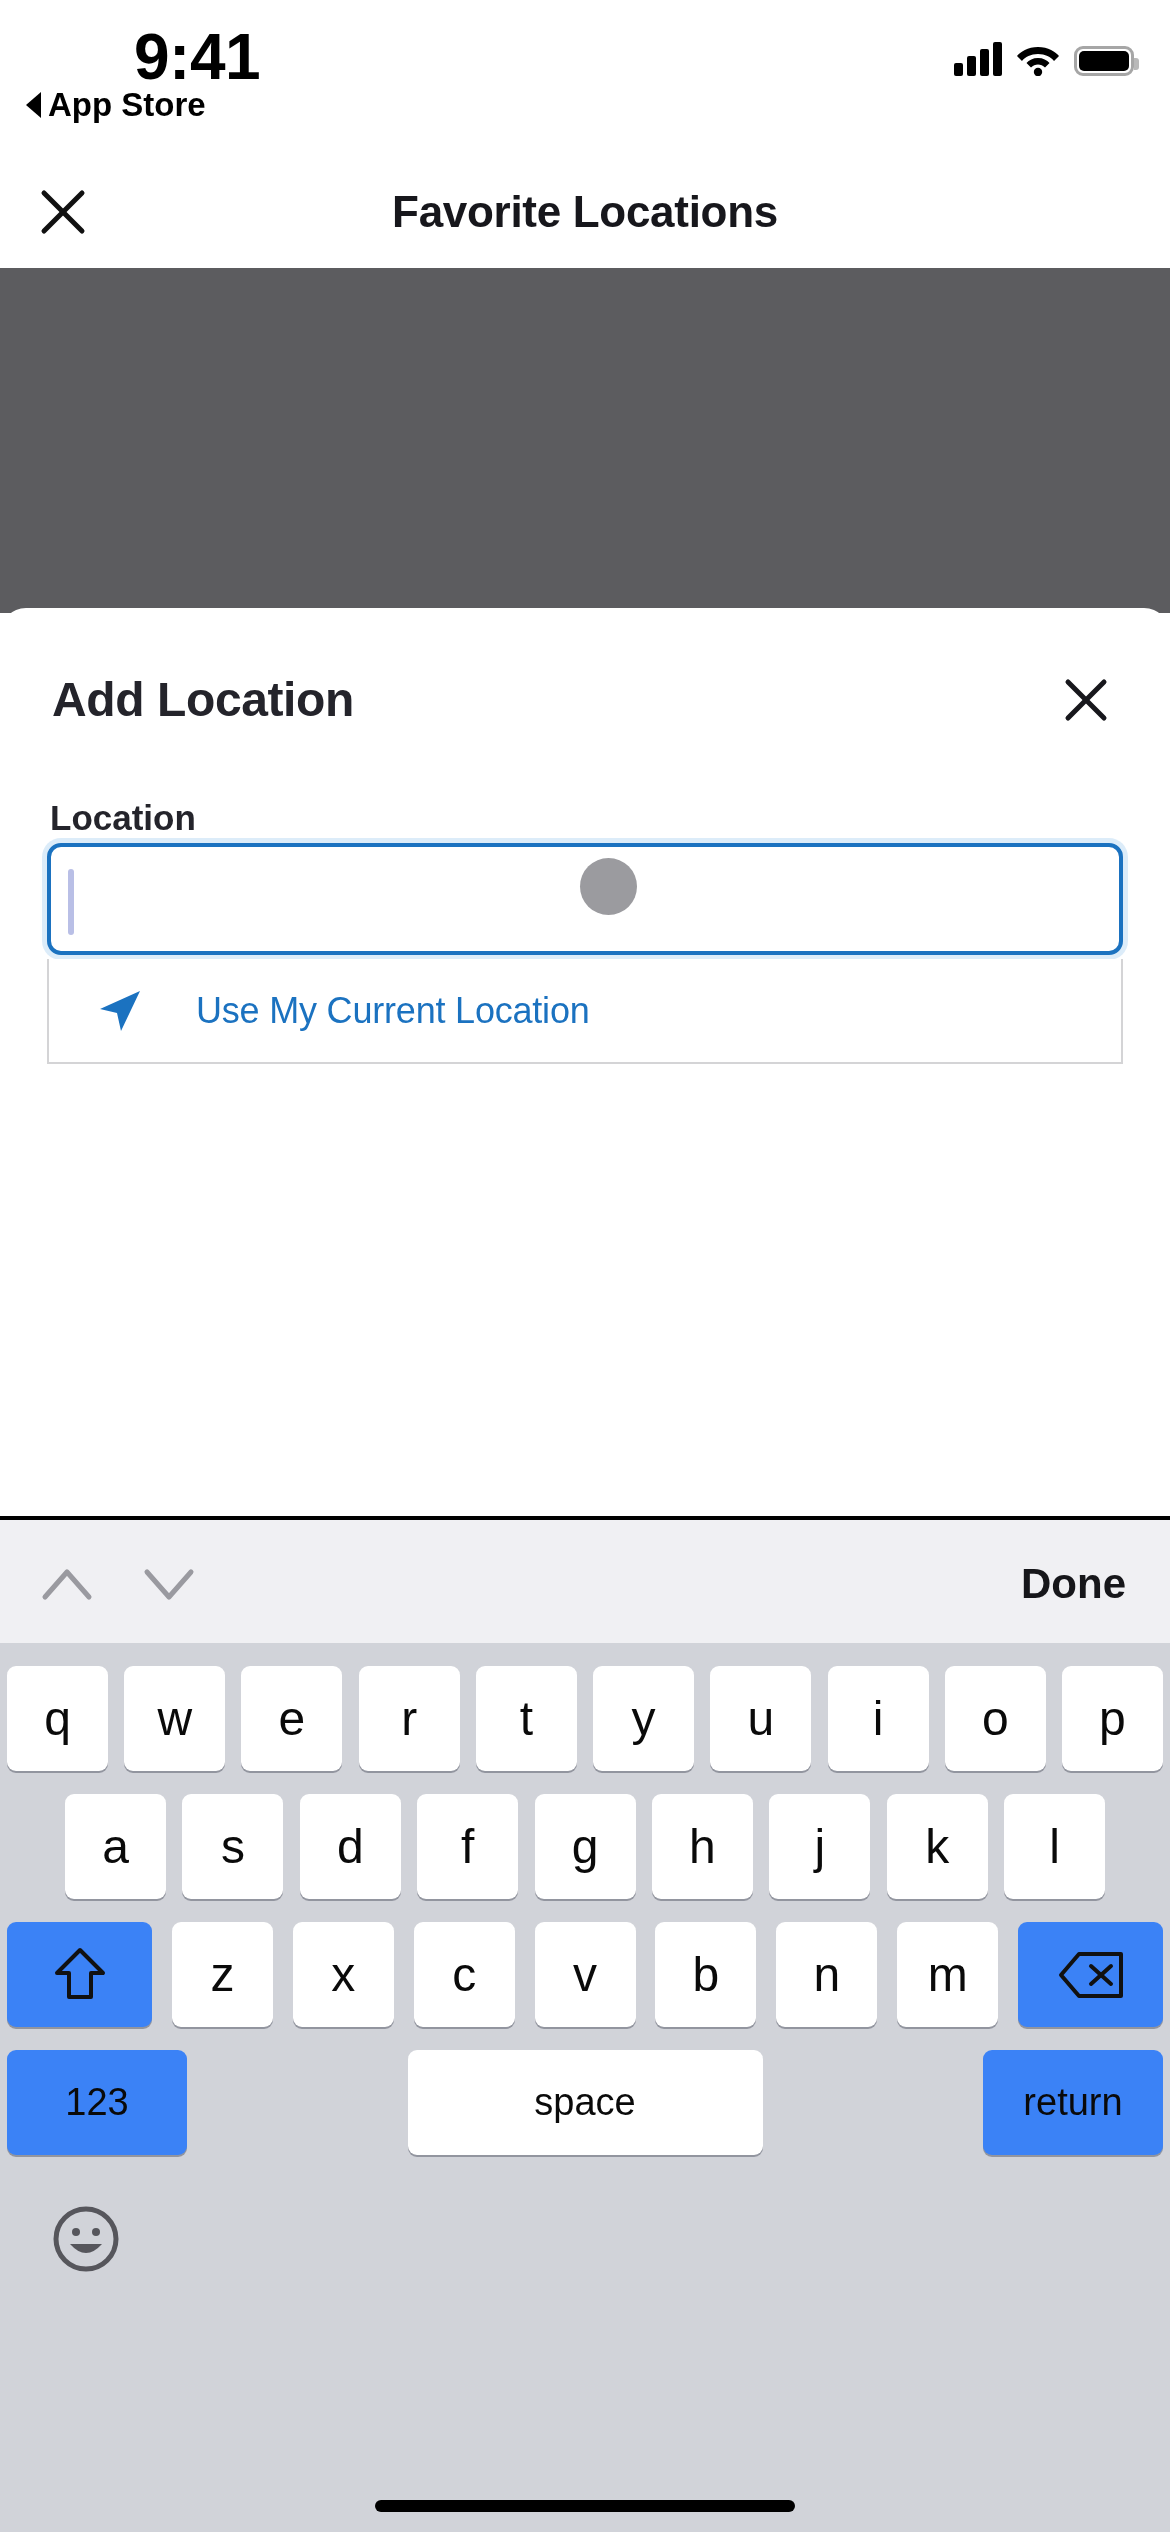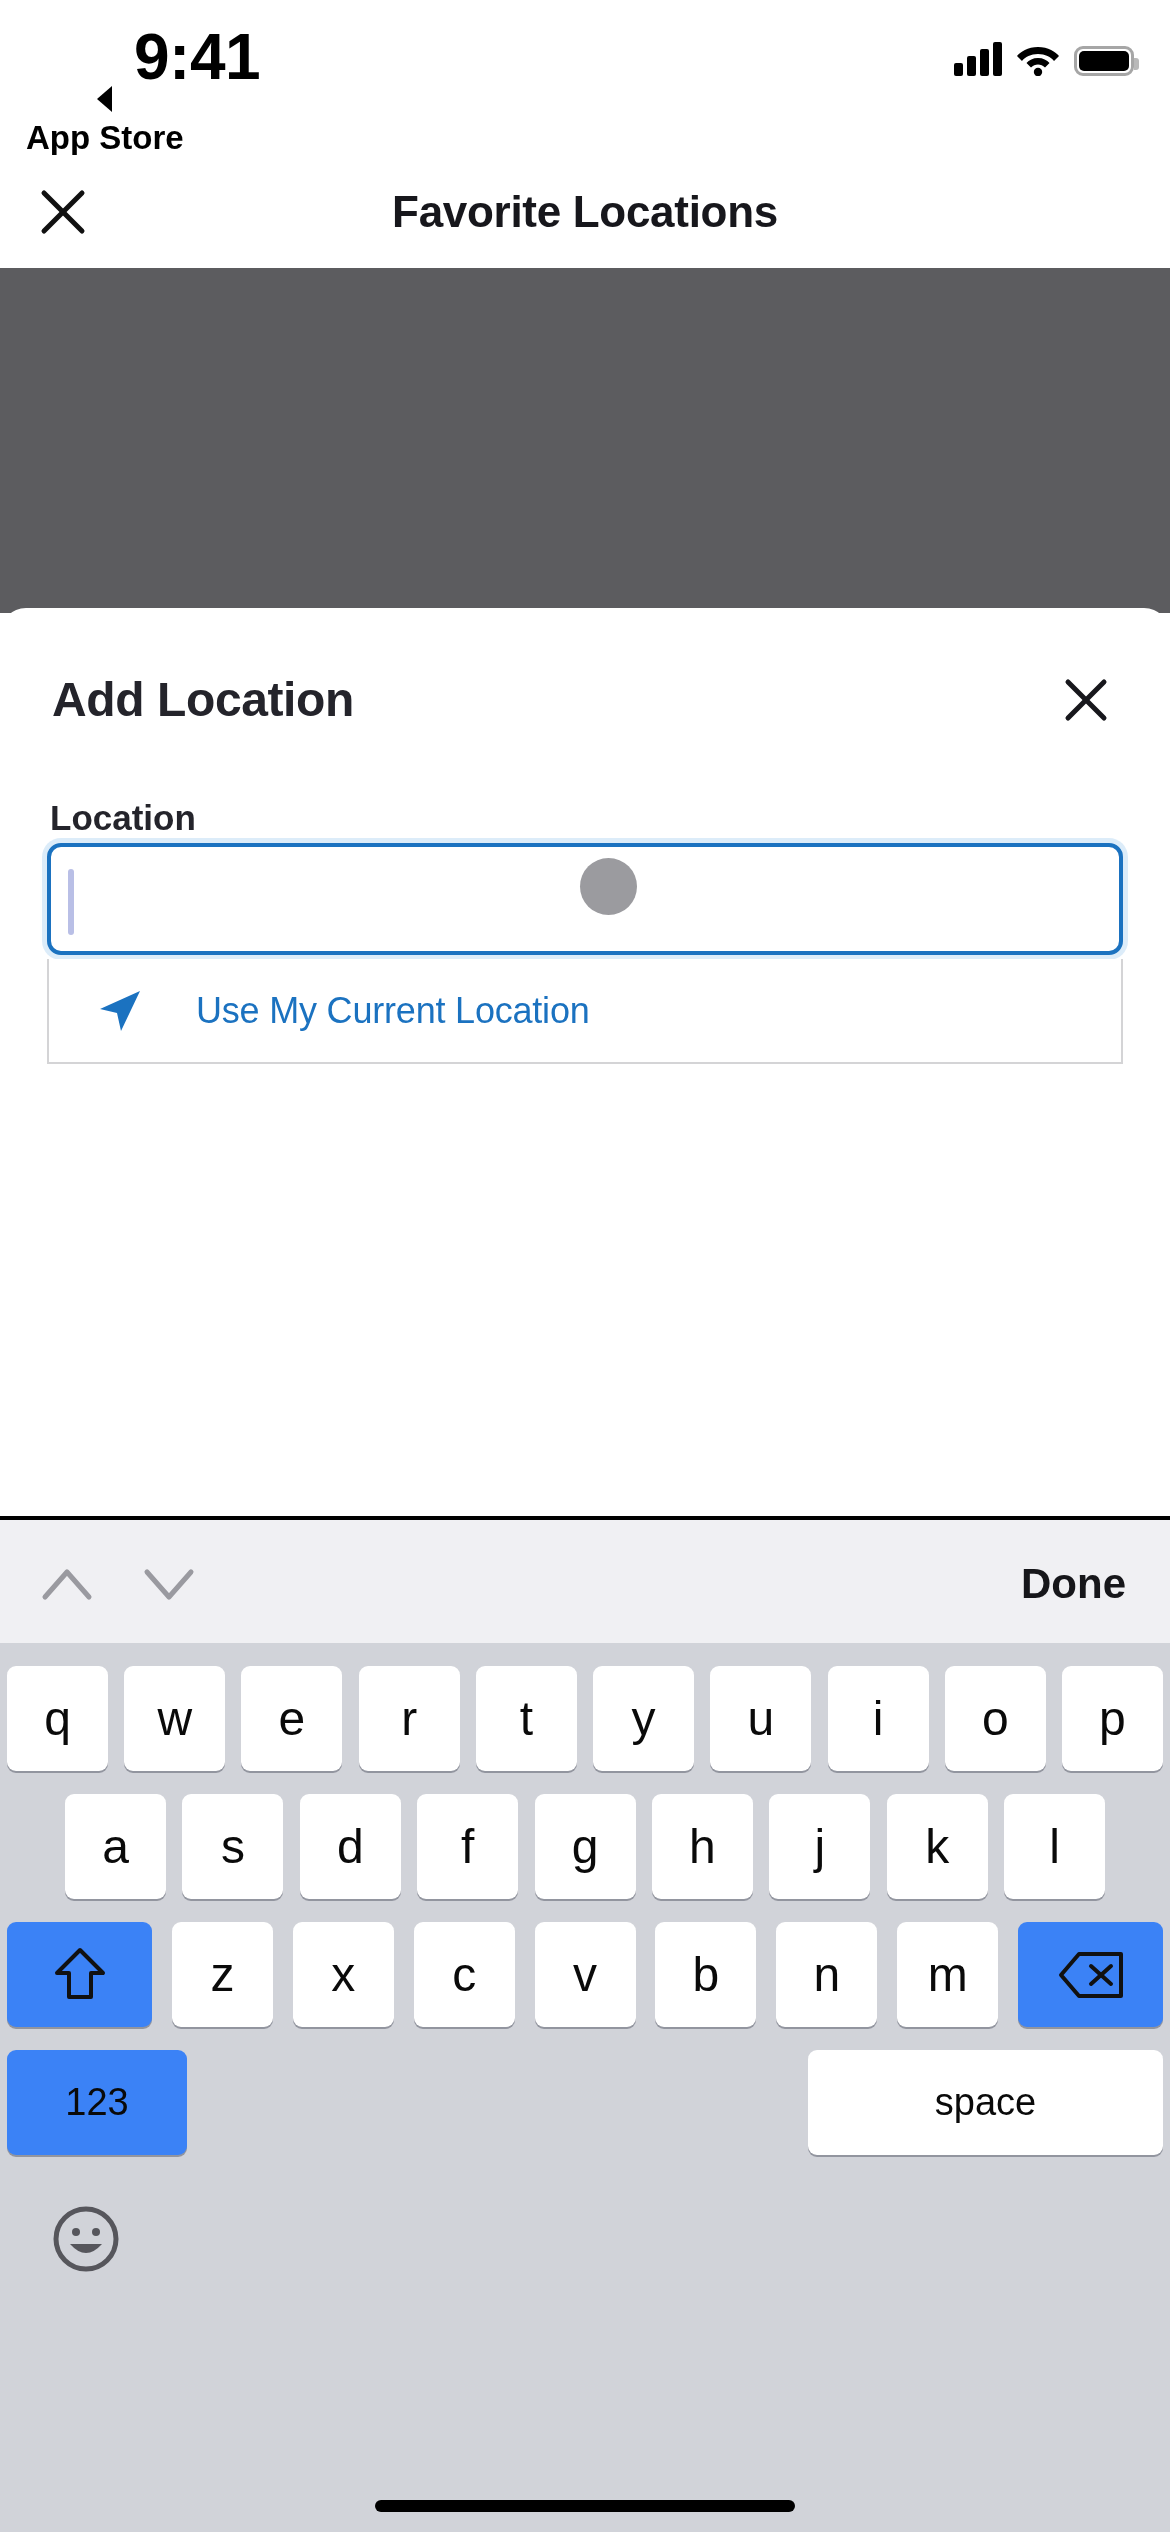--- a/index.html
+++ b/index.html
@@ -21,21 +21,21 @@
     background:#ffffff;
   }
   .sb-time {
     position:absolute; left:134px; top:20px;
     font-size:64px; font-weight:700; color:#000000;
     letter-spacing:-0.5px;
   }
   .sb-back {
     position:absolute; left:26px; top:86px;
     display:flex; align-items:center; gap:7px;
-    font-size:33px; font-weight:600; color:#000000;flex-direction:column;
+    font-size:33px; font-weight:600; color:#000000;
   }
   .sb-back .tri {
     width:0; height:0;
     border-top:13px solid transparent;
     border-bottom:13px solid transparent;
     border-right:15px solid #000;
     display:inline-block;
   }
   .sb-right {
     position:absolute; right:36px; top:30px;
@@ -370,20 +370,21 @@
           <path d="M22 4 L64 4 L64 46 L22 46 L4 25 Z" fill="none" stroke="#111" stroke-width="4" stroke-linejoin="round"></path>
           <line x1="34" y1="16" x2="54" y2="34" stroke="#111" stroke-width="4" stroke-linecap="round"></line>
           <line x1="54" y1="16" x2="34" y2="34" stroke="#111" stroke-width="4" stroke-linecap="round"></line>
         </svg>
       </div>
     </div>
 
     <div class="krow" id="krow4">
       <div class="key dark num">123</div>
       <div class="key space">space</div>
+      <div class="key dark return">return</div>
     </div>
 
     <div class="emoji-key">
       <svg width="70" height="70" viewBox="0 0 70 70">
         <circle cx="35" cy="35" r="30" fill="none" stroke="#56565c" stroke-width="5"></circle>
         <circle cx="25" cy="28" r="4" fill="#56565c"></circle>
         <circle cx="45" cy="28" r="4" fill="#56565c"></circle>
         <path d="M19 40 Q35 58 51 40 Z" fill="#56565c"></path>
       </svg>
     </div>

